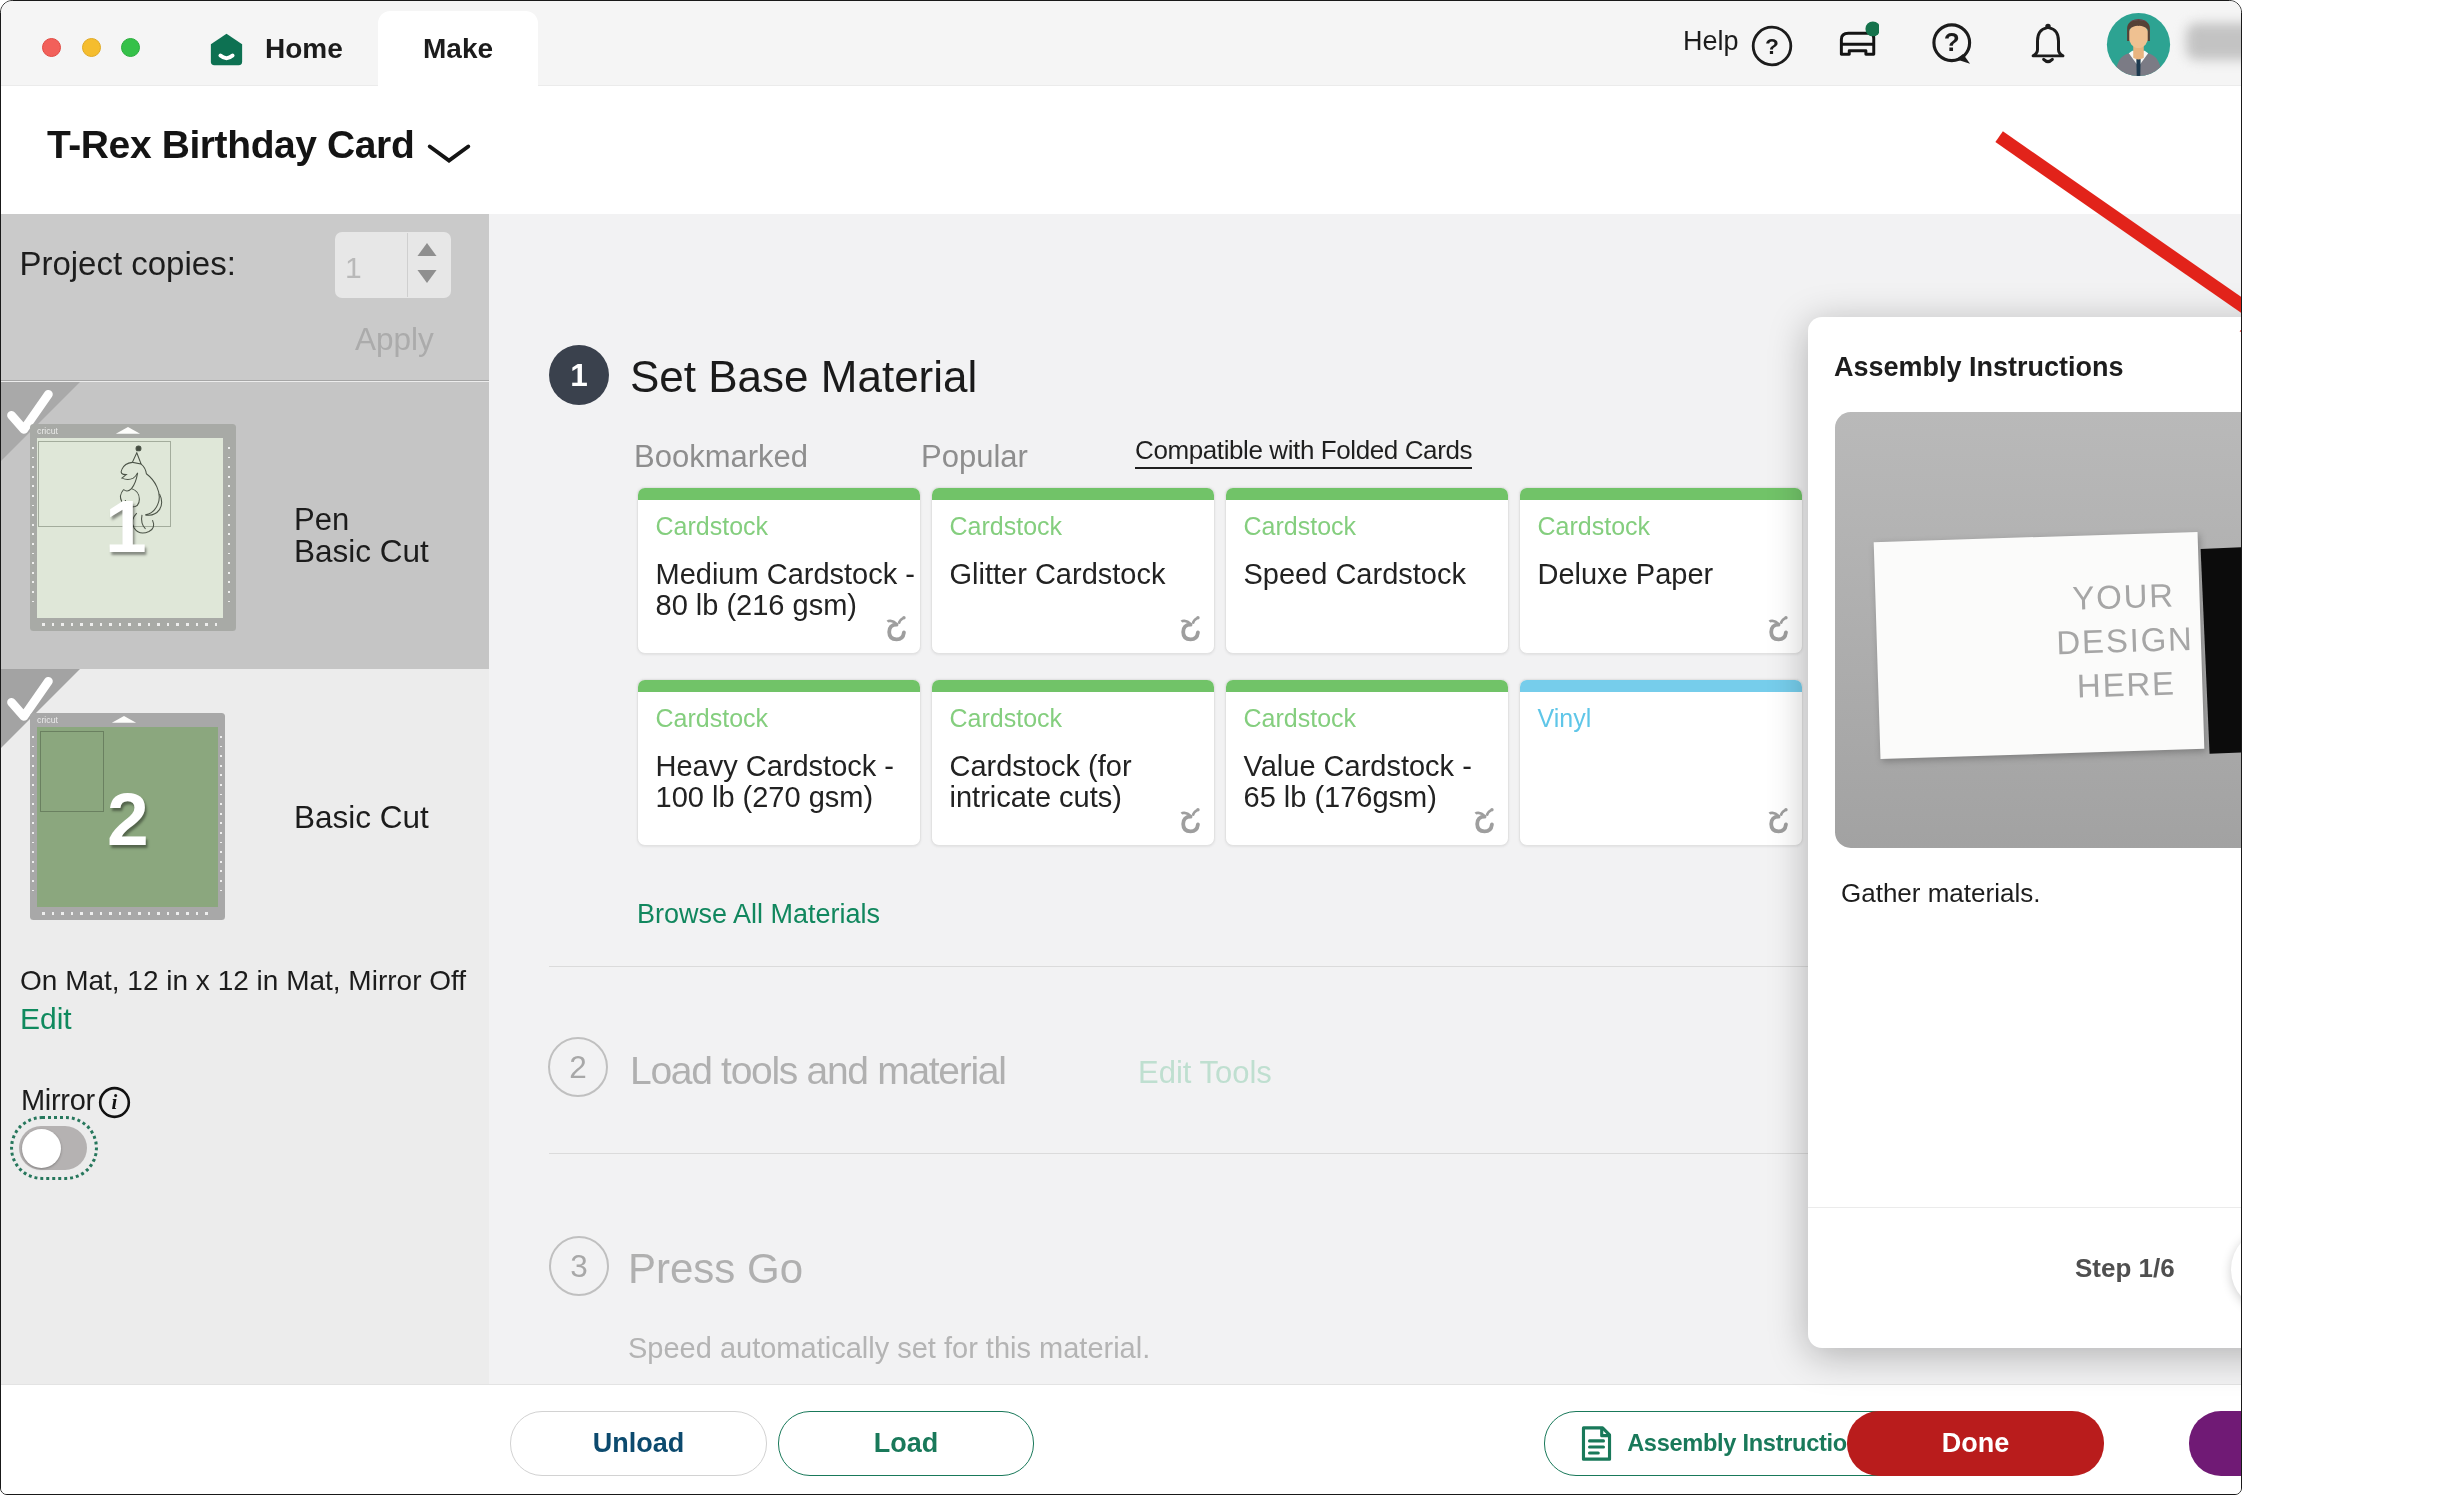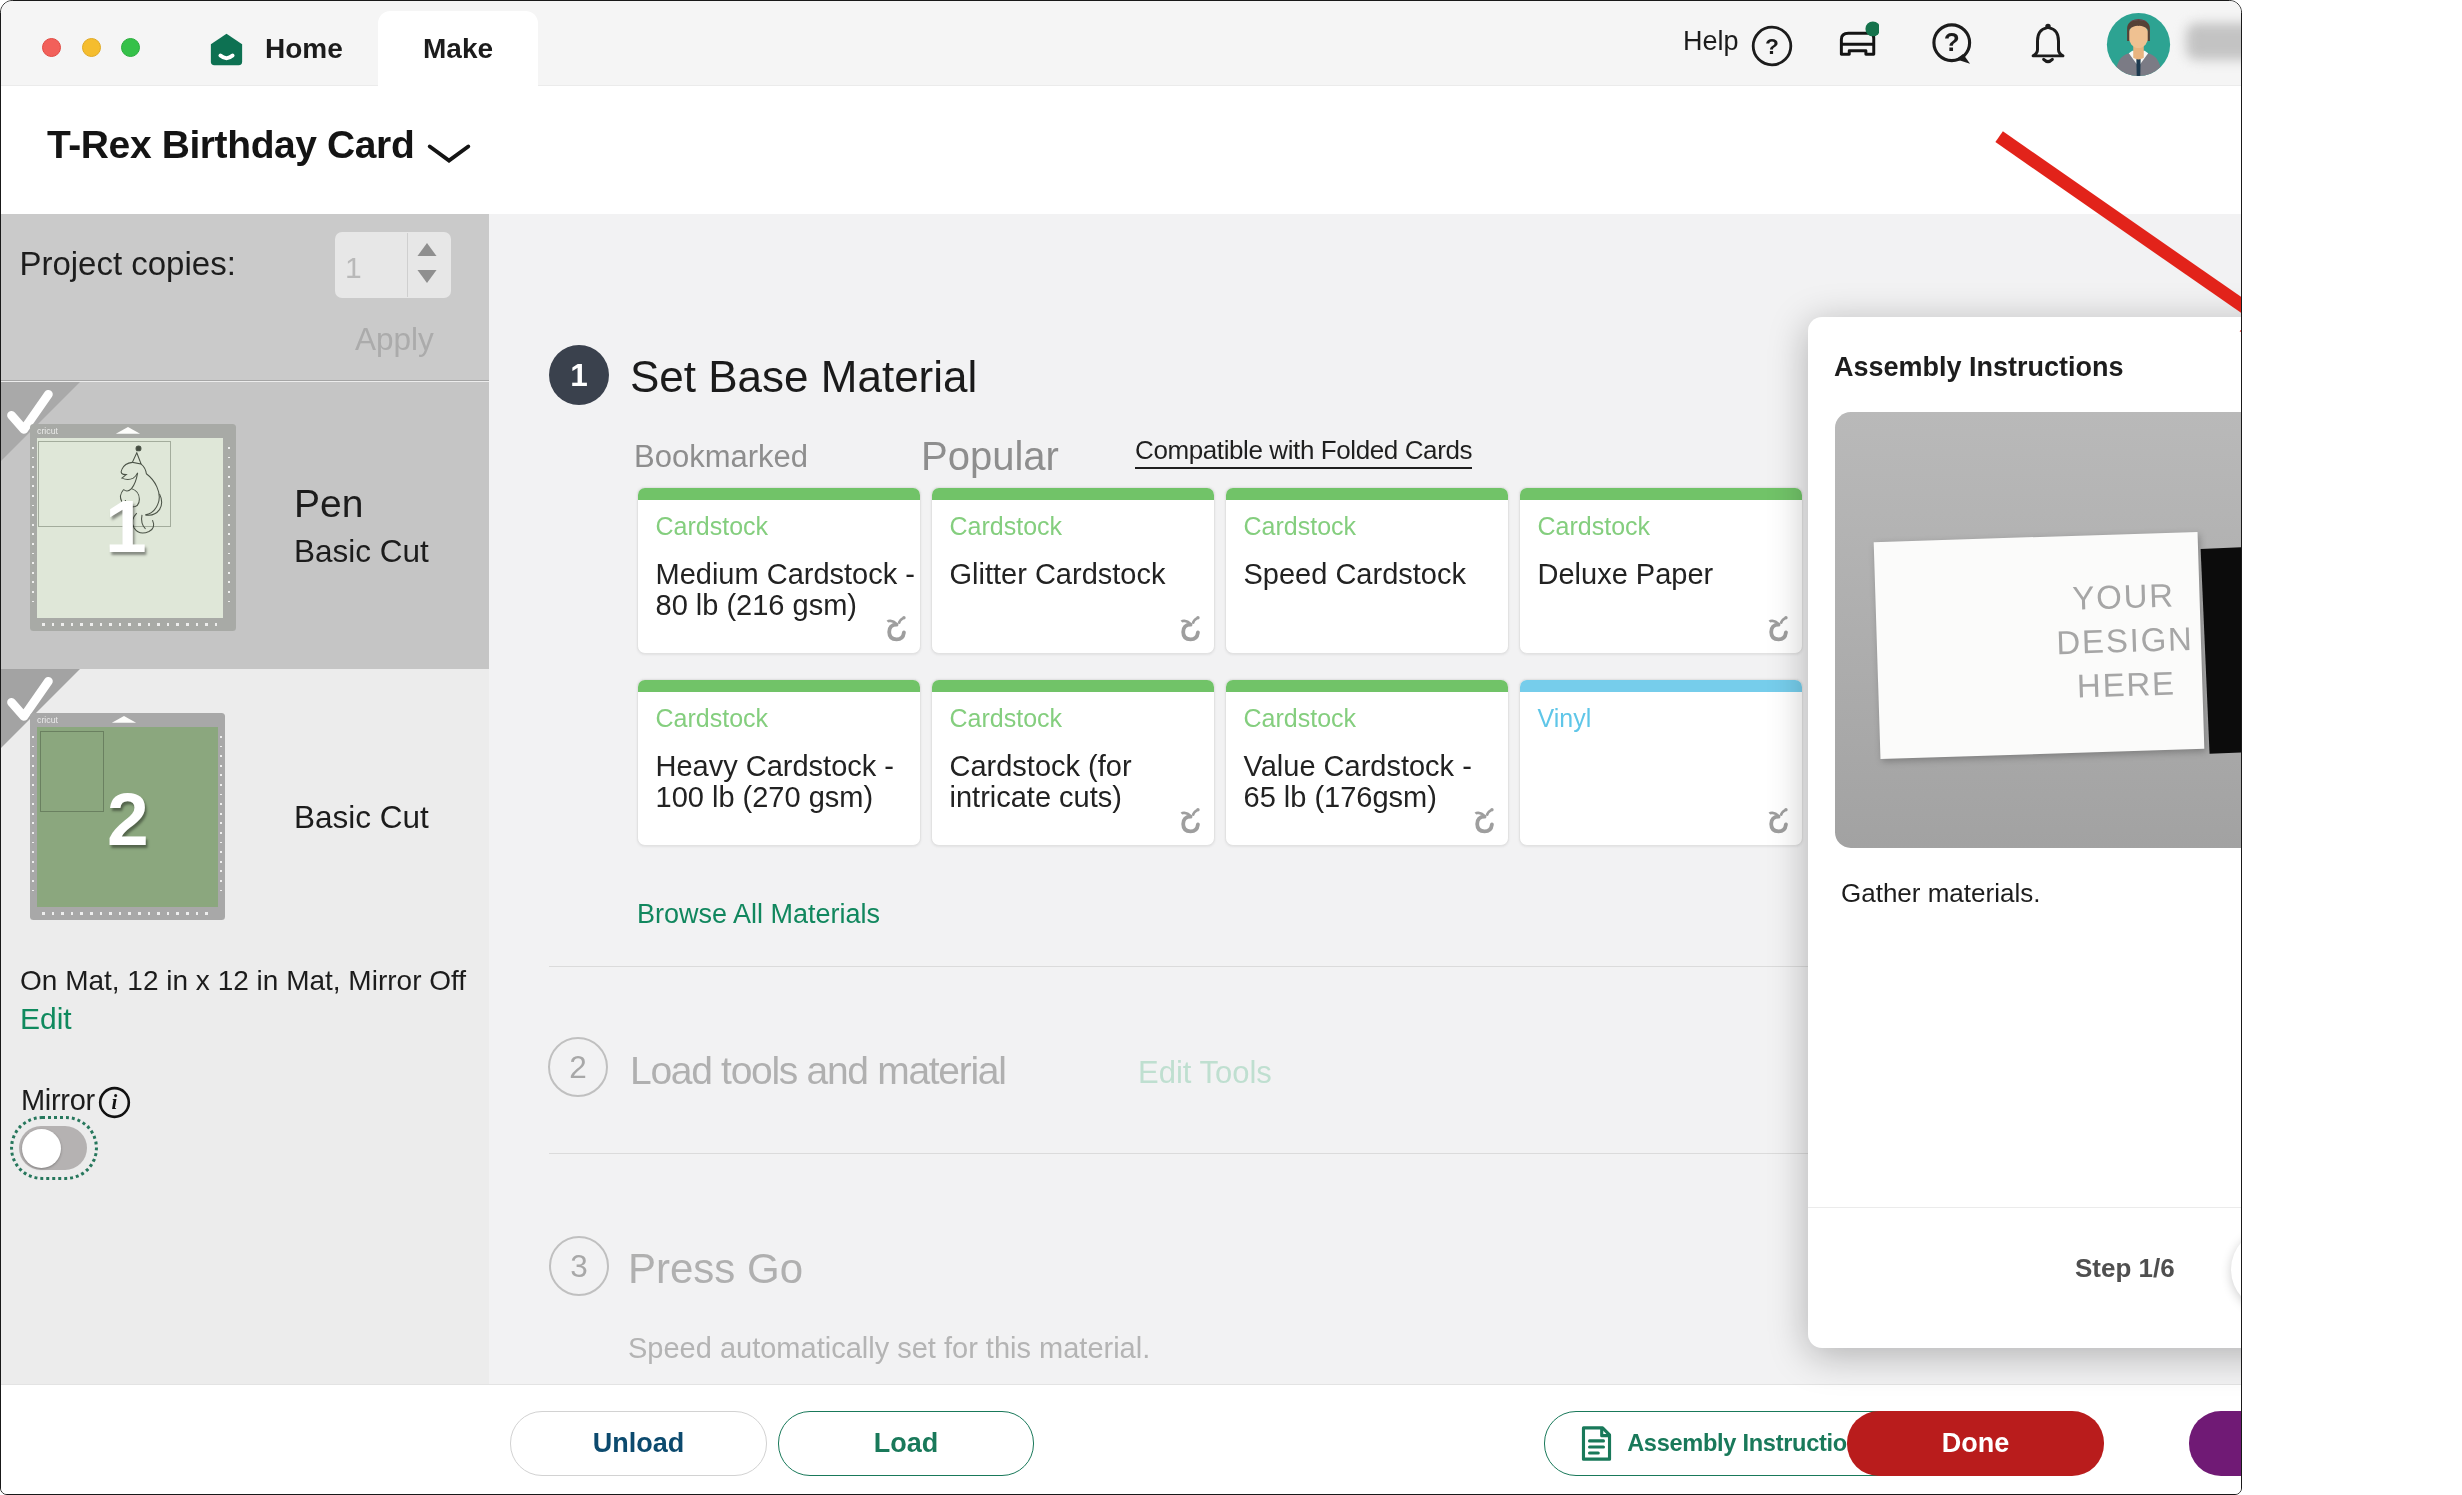--- a/index.html
+++ b/index.html
@@ -157,21 +157,21 @@
             <path d="M35 34 Q33 46 28 52 Q23 57 19 53"></path>
             <path d="M28 52 Q37 55 37 64 Q37 73 28 73 Q20 73 21 65"></path>
             <path d="M44 82 Q54 84 60 76 Q65 68 60 58"></path>
             <path d="M34 80 Q26 88 31 97 Q37 106 48 101 Q56 97 52 88"></path>
             <path d="M19 53 Q13 60 17 67"></path>
             <path d="M40 82 Q38 92 44 98"></path>
           </g>
         </svg>
         <div class="abs" style="left:75px; top:59px; font-size:75px; font-weight:bold; color:#fff; text-shadow:1.8px 2.6px 2.6px rgba(0,0,0,0.4);">1</div>
       </div>
-      <div class="abs" style="left:293px; top:100px; font-size:39px; color:#1c1c1c;">Pen</div>
+      <div class="abs" style="left:293px; top:120px; font-size:31px; color:#1c1c1c;">Pen</div>
       <div class="abs" style="left:293px; top:151px; font-size:31.5px; color:#1c1c1c;">Basic Cut</div>
     </div>
 
     <svg class="abs" style="left:0; top:455px;" width="79" height="79" viewBox="0 0 90 90">
       <path d="M0 0 L90 0 L0 90 Z" fill="#a3a3a3"></path>
       <path d="M12 38 L26 54 L54 14" fill="none" stroke="#fff" stroke-width="10" stroke-linecap="round" stroke-linejoin="round"></path>
     </svg>
     <div class="abs" style="left:29px; top:499px; width:195px; height:207px; background:#a8a8a8; border-radius:3.5px;">
       <div class="abs" style="left:7px; top:14px; width:181px; height:180px; background:#8ba77e;"></div>
       <div class="abs" style="left:1.8px; top:23px; width:1.8px; height:163px; background:repeating-linear-gradient(180deg, rgba(255,255,255,0.8) 0 1.8px, transparent 1.8px 9.6px);"></div>
@@ -196,21 +196,21 @@
     <div class="abs" style="left:8.8px; top:902px; width:88px; height:64px; border:3.1px dotted #26775c; border-radius:32px;"></div>
     <div class="abs" style="left:18.4px; top:912px; width:68px; height:44px; background:#b5b2b2; border-radius:22px;"></div>
     <div class="abs" style="left:21px; top:915px; width:39px; height:39px; background:#fff; border-radius:50%; box-shadow:0 0.9px 2.6px rgba(0,0,0,0.3);"></div>
   </div>
 
   <div class="content">
     <div class="stepcirc" style="left:60px; top:131px;">1</div>
     <div class="abs steptitle" style="left:141px; top:138px;">Set Base Material</div>
 
     <div class="abs" style="left:145px; top:225px; font-size:31px; line-height:35px; color:#8e8e8e;">Bookmarked</div>
-    <div class="abs" style="left:432px; top:225px; font-size:40px; line-height:35px; color:#8e8e8e;">Popular</div>
+    <div class="abs" style="left:432px; top:225px; font-size:31px; line-height:35px; color:#8e8e8e;">Popular</div>
     <div class="abs" style="left:646px; top:221px; font-size:26px; letter-spacing:-0.4px; line-height:31.5px; color:#1f1f1f; border-bottom:2.6px solid #1f1f1f; padding-bottom:0.9px;">Compatible with Folded Cards</div>
 
     <div class="card" style="left:148px; top:273px;">
       <div class="cardbar"></div>
       <div class="cardlabel">Cardstock</div>
       <div class="cardname">Medium Cardstock -<br>80 lb (216 gsm)</div>
       <svg class="abs" style="right:10.5px; bottom:10.5px;" width="26" height="28" viewBox="0 0 30 32">
         <path d="M23 20 Q22 28 14.5 28 Q6 28 6 19.5 Q6 11 14.5 11" fill="none" stroke="#9e9e9e" stroke-width="4.4" stroke-linecap="round"></path>
         <path d="M15 11 Q12 7 7 6.5 Q5 6.5 4 7.5" fill="none" stroke="#9e9e9e" stroke-width="3"></path>
         <path d="M17 10 Q18 5.5 22 3.5" fill="none" stroke="#9e9e9e" stroke-width="3"></path>

